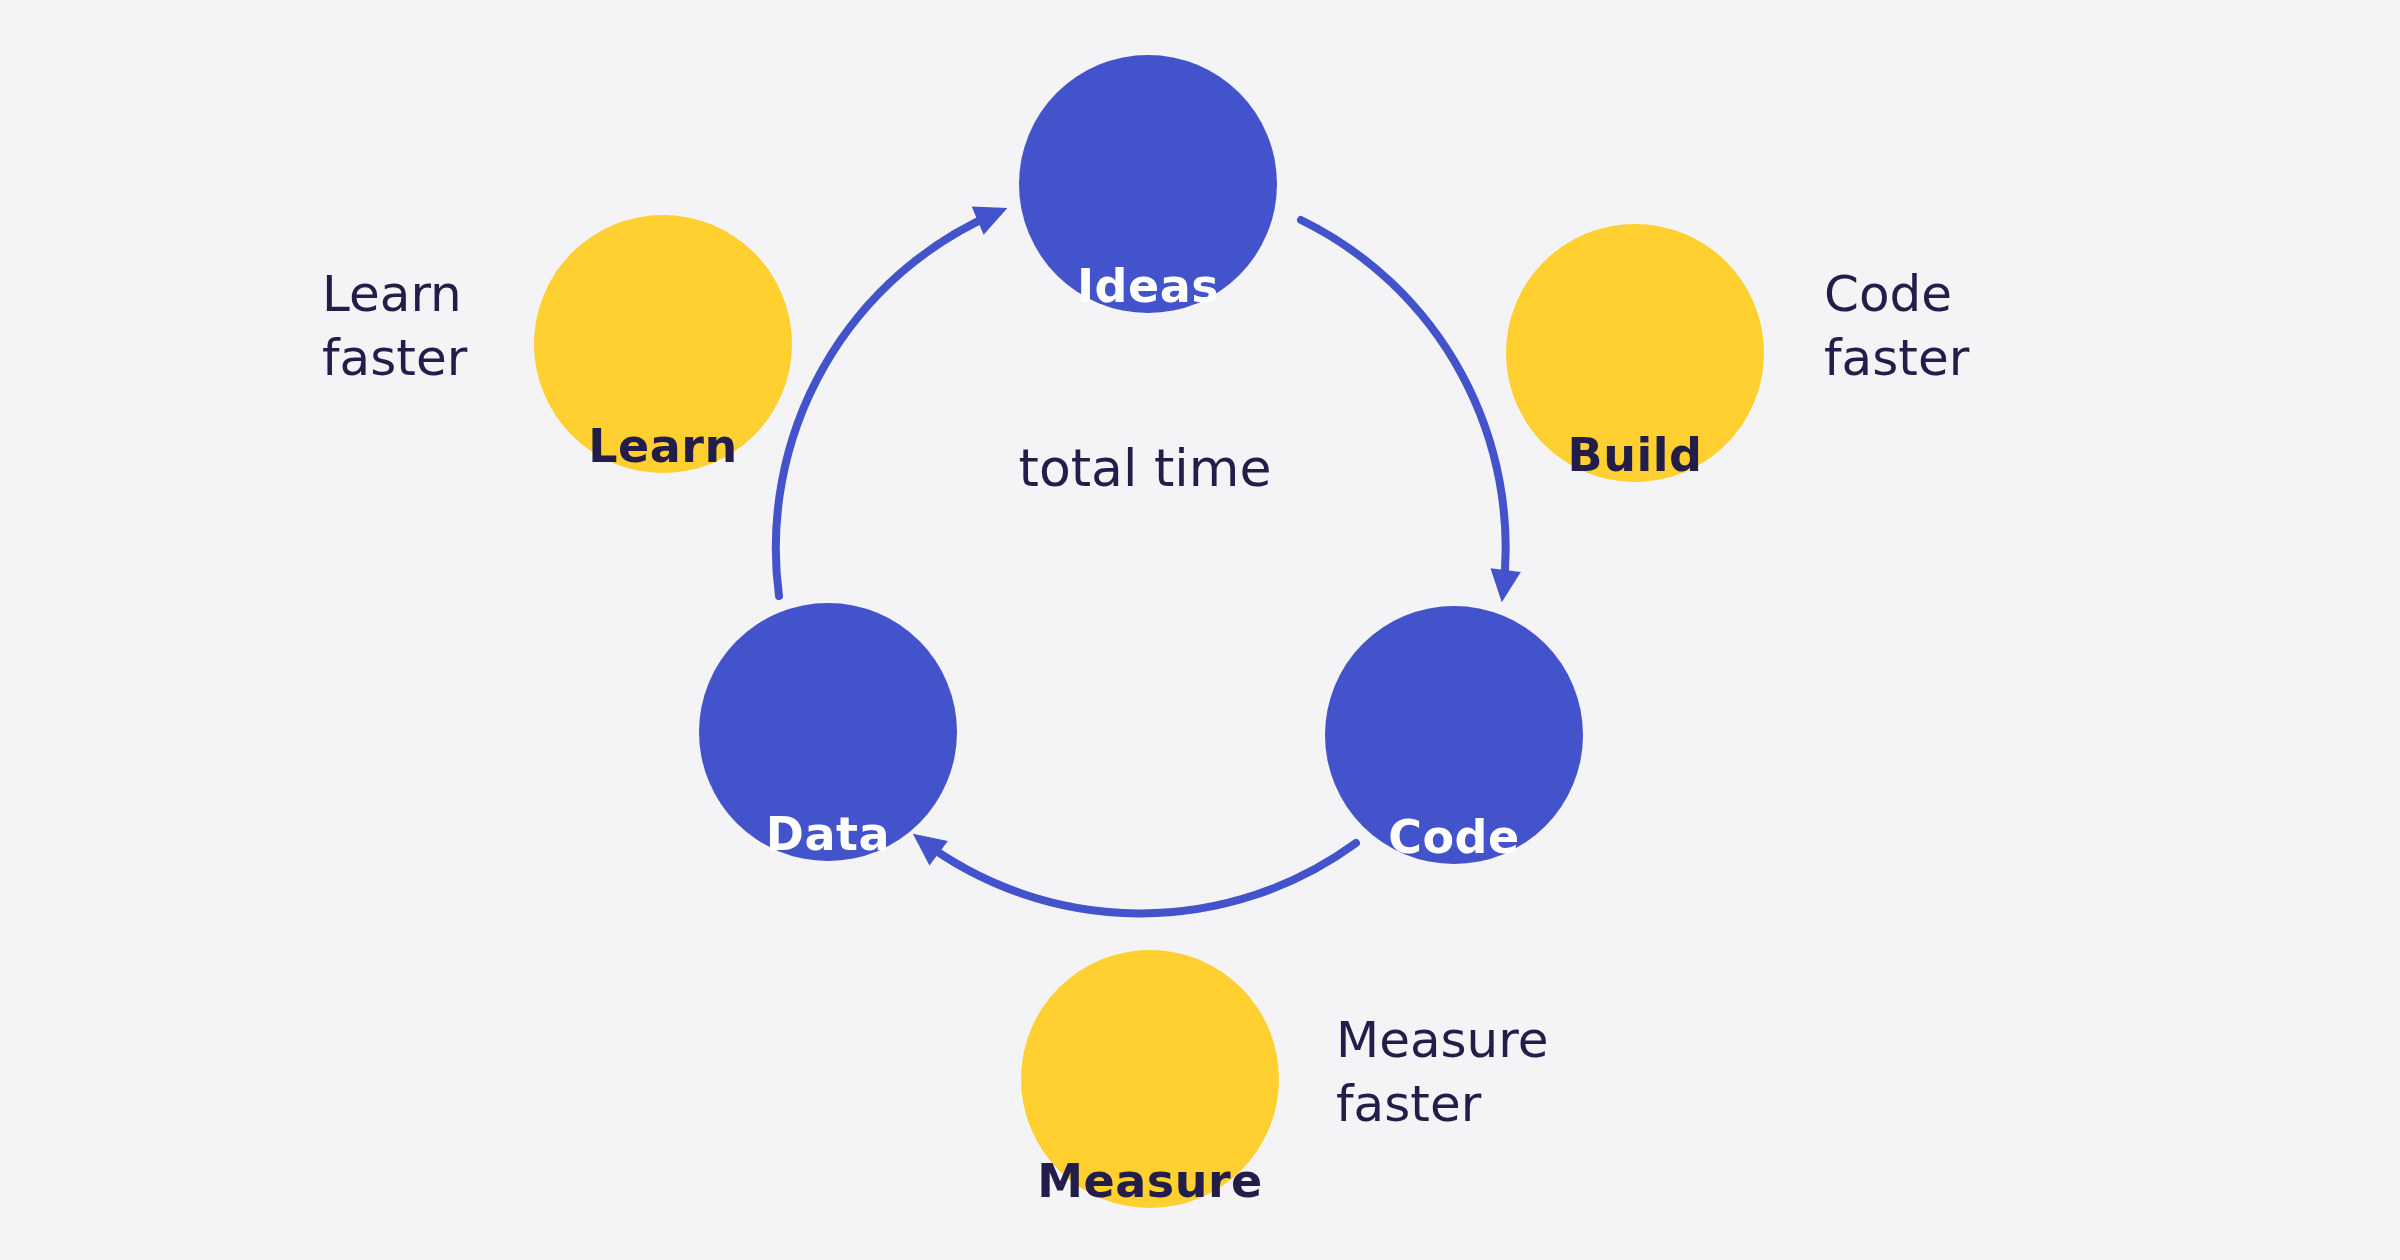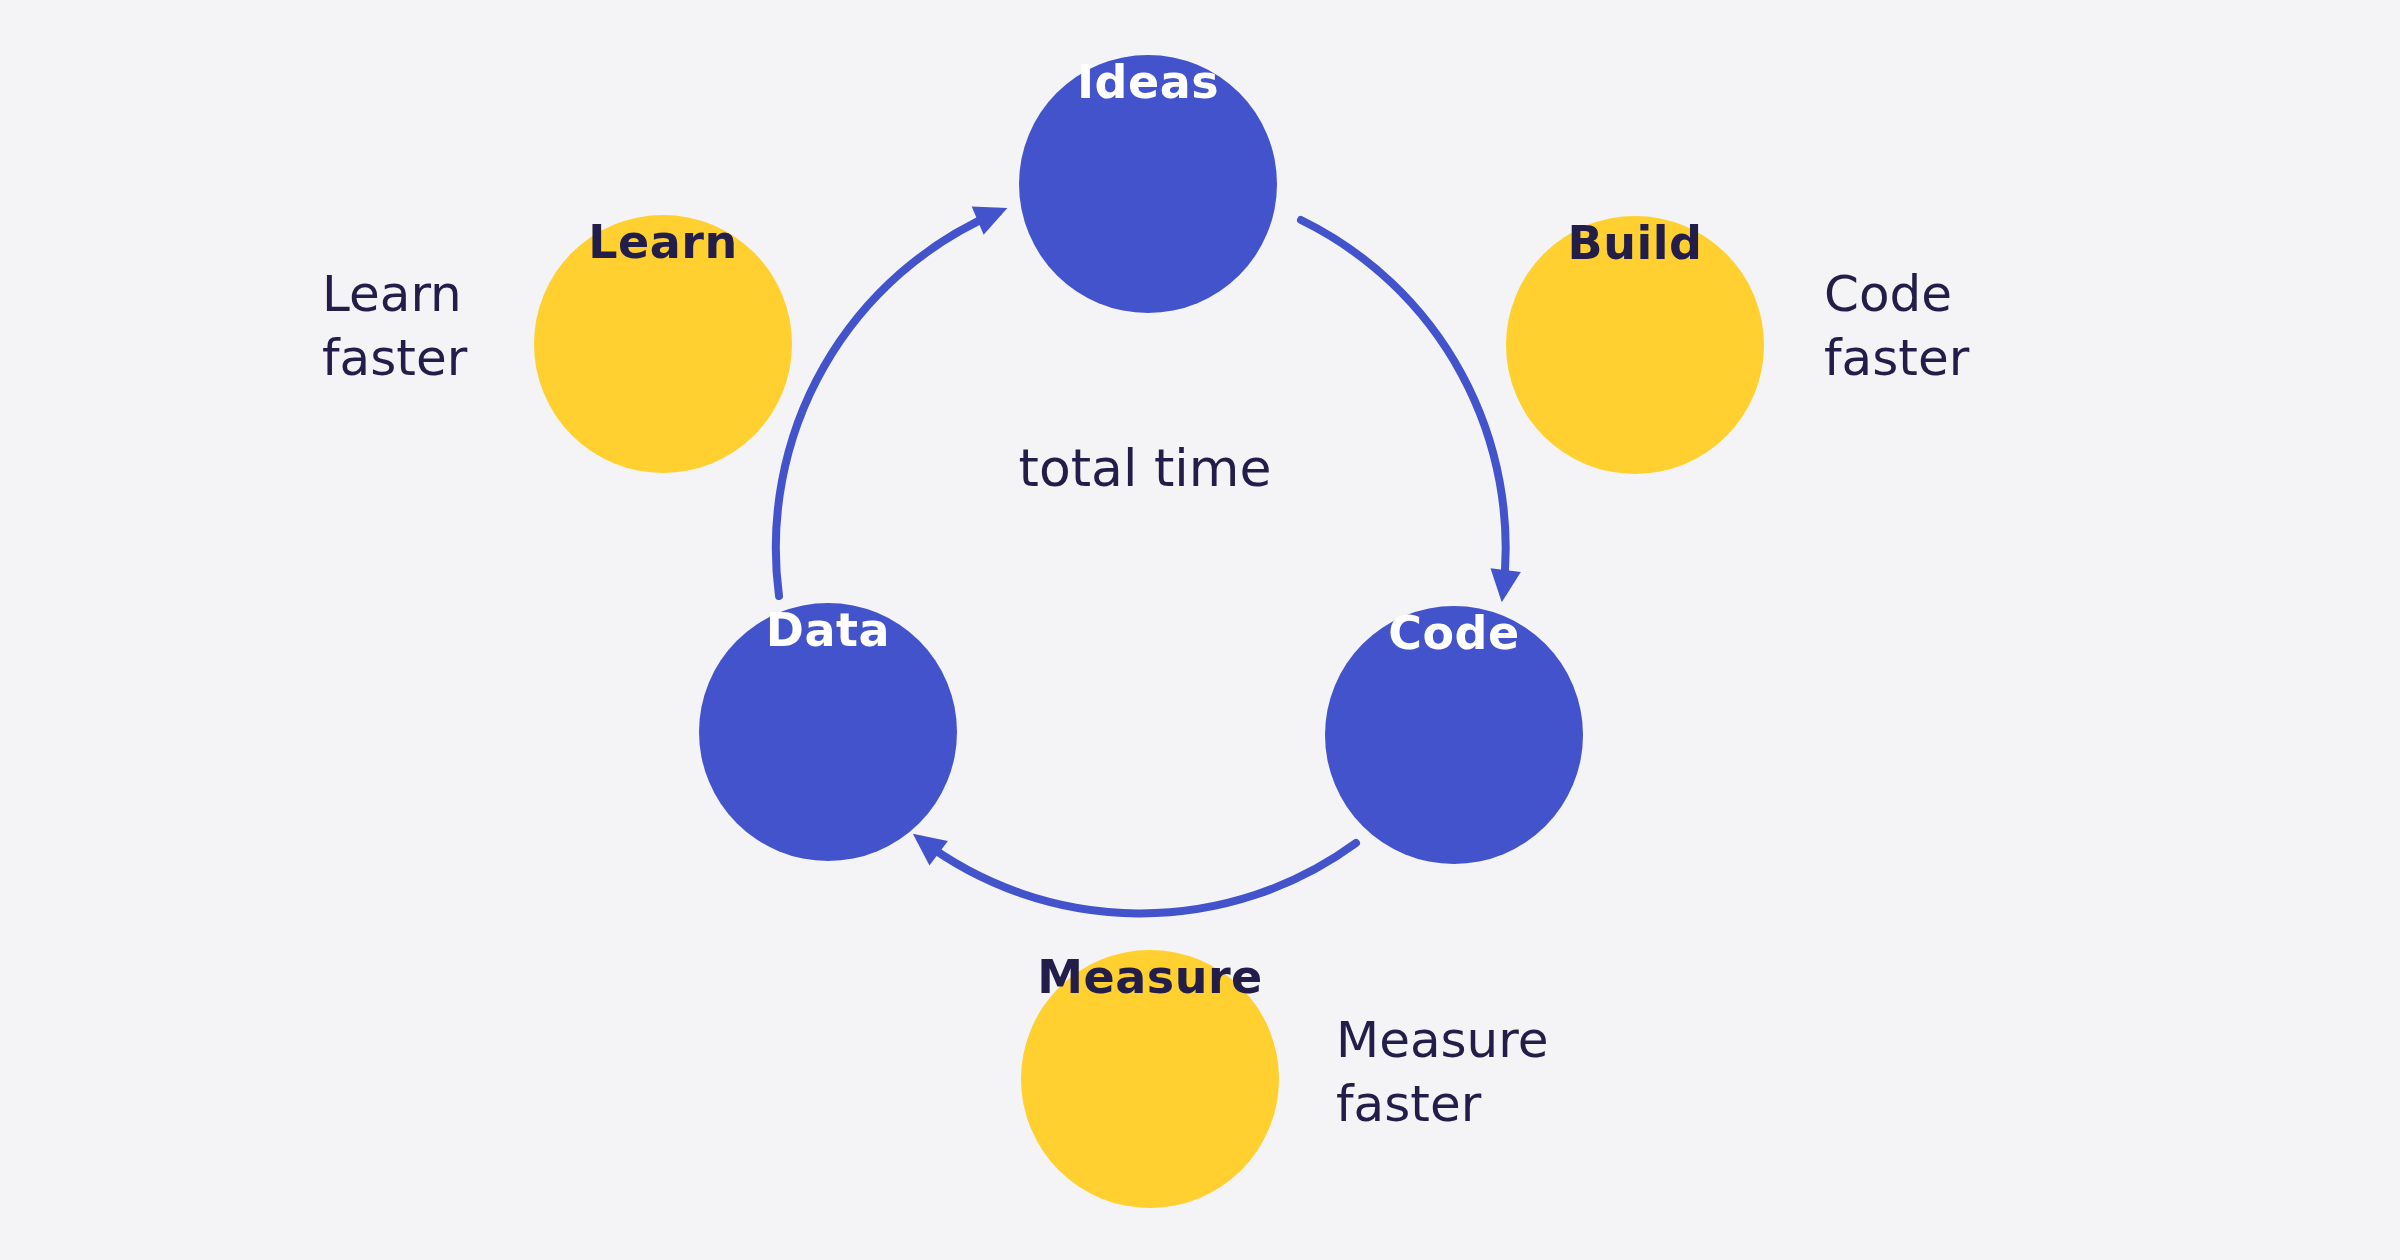--- a/index.html
+++ b/index.html
@@ -23,37 +23,37 @@
     width: 2400px;
     height: 1260px;
     pointer-events: none;
   }
   .node {
     position: absolute;
     width: 258px;
     height: 258px;
     border-radius: 50%;
     display: flex;
-    align-items: flex-start;
+    align-items: flex-end;
     justify-content: center;
     font-weight: bold;
     font-size: 46px;
     letter-spacing: 0.5px;
   }
   .node.blue {
     background: #4353cb;
     color: #ffffff;
   }
   .node.yellow {
     background: #ffd02f;
     color: #221d49;
   }
   .node-ideas   { left: 1019px; top: 55px; }
   .node-learn   { left: 534px;  top: 215px; }
-  .node-build   { left: 1506px; top: 216px; }
+  .node-build   { left: 1506px; top: 224px; }
   .node-data    { left: 699px;  top: 603px; }
   .node-code    { left: 1325px; top: 606px; }
   .node-measure { left: 1021px; top: 950px; }
   .caption {
     position: absolute;
     font-size: 50px;
     line-height: 64px;
     font-weight: 400;
     color: #221d49;
   }

